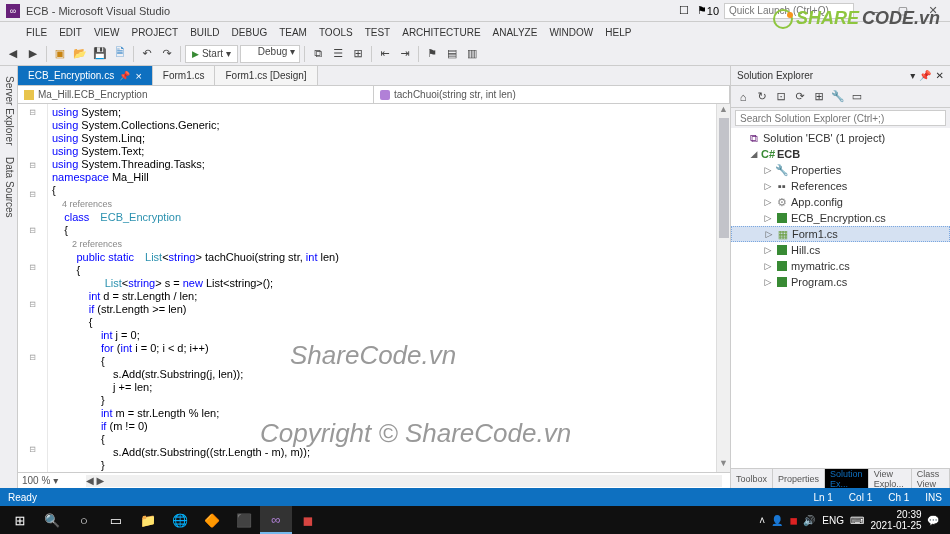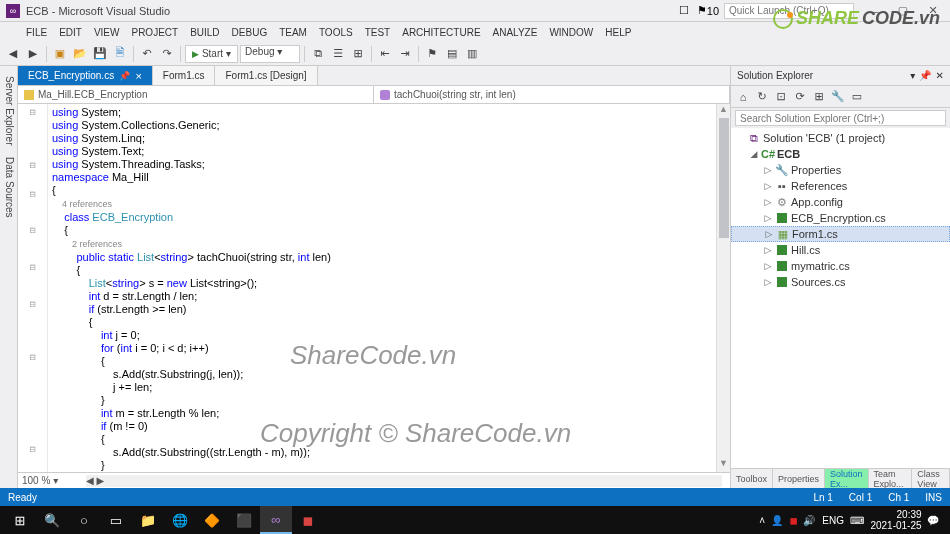--- a/index.html
+++ b/index.html
@@ -17,21 +17,21 @@
 
 .menubar { height: 20px; background: #efeff2; display: flex; align-items: center; padding: 0 20px; color: #333; font-size: 10px; }
 .menubar span { padding: 0 6px; }
 
 
 .toolbar { height: 24px; background: #efeff2; display: flex; align-items: center; padding: 0 4px; border-bottom: 1px solid #ccc; gap: 2px; }
 .toolbar .tbtn { width: 18px; height: 18px; display: flex; align-items: center; justify-content: center; font-size: 11px; color: #444; }
 .toolbar .sep { width: 1px; height: 16px; background: #ccc; margin: 0 2px; }
 .toolbar .start { display: flex; align-items: center; gap: 3px; padding: 0 6px; height: 18px; border: 1px solid #ccc; background: #fff; color: #444; font-size: 10px; }
 .toolbar .start .play { color: #388a34; font-size: 9px; }
-.toolbar .debug-sel { width: 60px; height: 18px; border: 1px solid #ccc; background: #fff; font-size: 10px; padding: 0 4px; color: #444; }
+.toolbar .debug-sel { width: 60px; height: 18px; border: 1px solid #ccc; background: #fff; font-size: 10px; padding: 0 4px; color: #444; text-align: right; }
 
 
 .main { display: flex; height: calc(534px - 22px - 20px - 24px - 18px - 28px); }
 
 
 .left-tabs { width: 18px; background: #efeff2; border-right: 1px solid #ccc; display: flex; flex-direction: column; padding-top: 4px; }
 .left-tabs .vtab { writing-mode: vertical-rl; font-size: 10px; color: #444; padding: 6px 2px; }
 
 
 .editor-area { flex: 1; display: flex; flex-direction: column; background: #fff; }
@@ -44,21 +44,21 @@
 .nav-bar { height: 18px; background: #fff; border-bottom: 1px solid #ccc; display: flex; font-size: 10px; color: #555; }
 .nav-bar .nav-half { flex: 1; border-right: 1px solid #ccc; display: flex; align-items: center; padding: 0 6px; gap: 4px; }
 .nav-bar .ns-icon { width: 10px; height: 10px; background: #e8c44c; }
 .nav-bar .method-icon { width: 10px; height: 10px; background: #b180d7; border-radius: 2px; }
 
 .code-area { flex: 1; position: relative; display: flex; overflow: hidden; }
 .gutter { width: 30px; background: #fff; border-right: 1px solid #e8e8e8; display: flex; flex-direction: column; padding-top: 2px; }
 .gutter .fold { height: 13px; text-align: center; color: #999; font-size: 8px; line-height: 13px; }
 .code { flex: 1; font-family: Consolas, monospace; font-size: 11px; line-height: 13px; padding: 2px 0 2px 4px; white-space: pre; color: #000; overflow: hidden; position: relative; }
 .kw { color: #0000ff; }
-.type { color: #2b91af; }
+.type { color: #2b91af; margin-left: 8px; }
 .cmnt { color: #888; font-size: 9px; }
 
 .scroll-right { width: 14px; background: #f0f0f0; border-left: 1px solid #ddd; }
 .scroll-right .up, .scroll-right .dn { height: 14px; text-align: center; color: #888; font-size: 9px; }
 .scroll-right .thumb-track { height: calc(100% - 28px); position: relative; }
 .scroll-right .thumb { position: absolute; top: 0; left: 2px; width: 10px; height: 120px; background: #c2c3c9; }
 
 .watermark { position: absolute; font-size: 26px; color: #999; font-style: italic; font-weight: 500; pointer-events: none; }
 .wm1 { top: 340px; left: 290px; }
 .wm2 { top: 418px; left: 260px; }
@@ -87,21 +87,21 @@
 .tree-row .ficon { width: 12px; height: 12px; display: inline-flex; align-items: center; justify-content: center; }
 .sln-icon { color: #68217a; }
 .csproj { color: #388a34; font-weight: bold; }
 .cs-icon { width: 10px; height: 10px; background: #388a34; display: inline-block; }
 .wrench { color: #555; }
 .book { color: #555; }
 .cfg { color: #888; }
 
 .right-panel .bot-tabs { height: 20px; border-top: 1px solid #ccc; display: flex; font-size: 9px; }
 .right-panel .bot-tabs .btab { padding: 8px 5px; display: flex; align-items: center; color: #555; border-right: 1px solid #ccc; }
-.right-panel .bot-tabs .btab.active { background: #86efac; color: #0e70c0; }
+.right-panel .bot-tabs .btab.active { background: #000000; color: #0e70c0; }
 
 
 .statusbar { height: 18px; background: #0e70c0; color: #fff; display: flex; align-items: center; font-size: 10px; padding: 0 8px; }
 .statusbar .left { flex: 1; }
 .statusbar .right { display: flex; gap: 16px; }
 
 
 .taskbar { height: 28px; background: #101010; display: flex; align-items: center; padding: 0 4px; }
 .taskbar .tb-item { width: 32px; height: 28px; display: flex; align-items: center; justify-content: center; color: #fff; font-size: 13px; }
 .taskbar .tb-item.active { background: #333; border-bottom: 2px solid #76b9ed; }
@@ -326,28 +326,28 @@
           <span class="ficon">
             <span class="cs-icon"></span>
           </span>
           <span>mymatric.cs</span>
         </div>
         <div class="tree-row" style="padding-left: 32px;">
           <span class="exp">▷</span>
           <span class="ficon">
             <span class="cs-icon"></span>
           </span>
-          <span>Sources.cs</span>
+          <span>Program.cs</span>
         </div>
       </div>
     <div class="bot-tabs" id="bot-tabs">
         <div class="btab">Toolbox</div>
         <div class="btab">Properties</div>
         <div class="btab active">Solution Ex...</div>
-        <div class="btab">Team Explo...</div>
+        <div class="btab">View Explo...</div>
         <div class="btab">Class View</div>
       </div>
   </div>
 </div>
 
 <div class="statusbar">
   <div class="left">Ready</div>
   <div class="right">
     <span>Ln 1</span>
     <span>Col 1</span>

